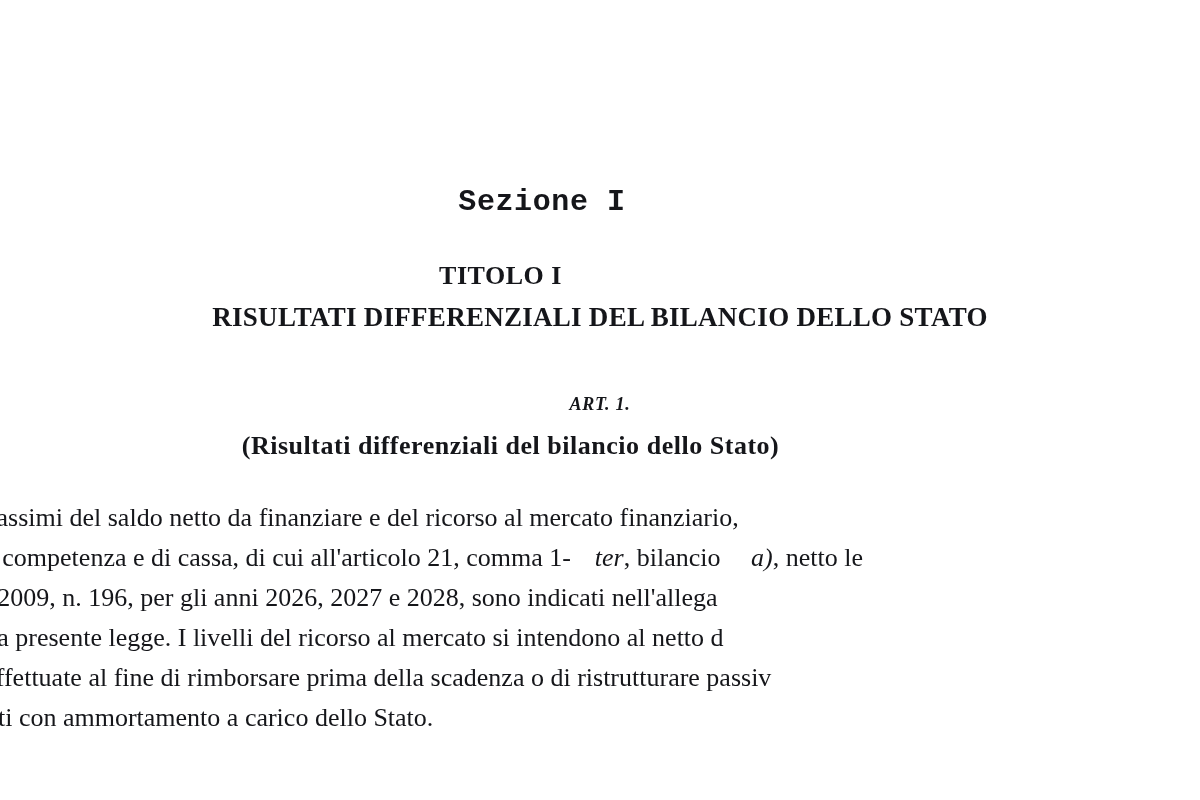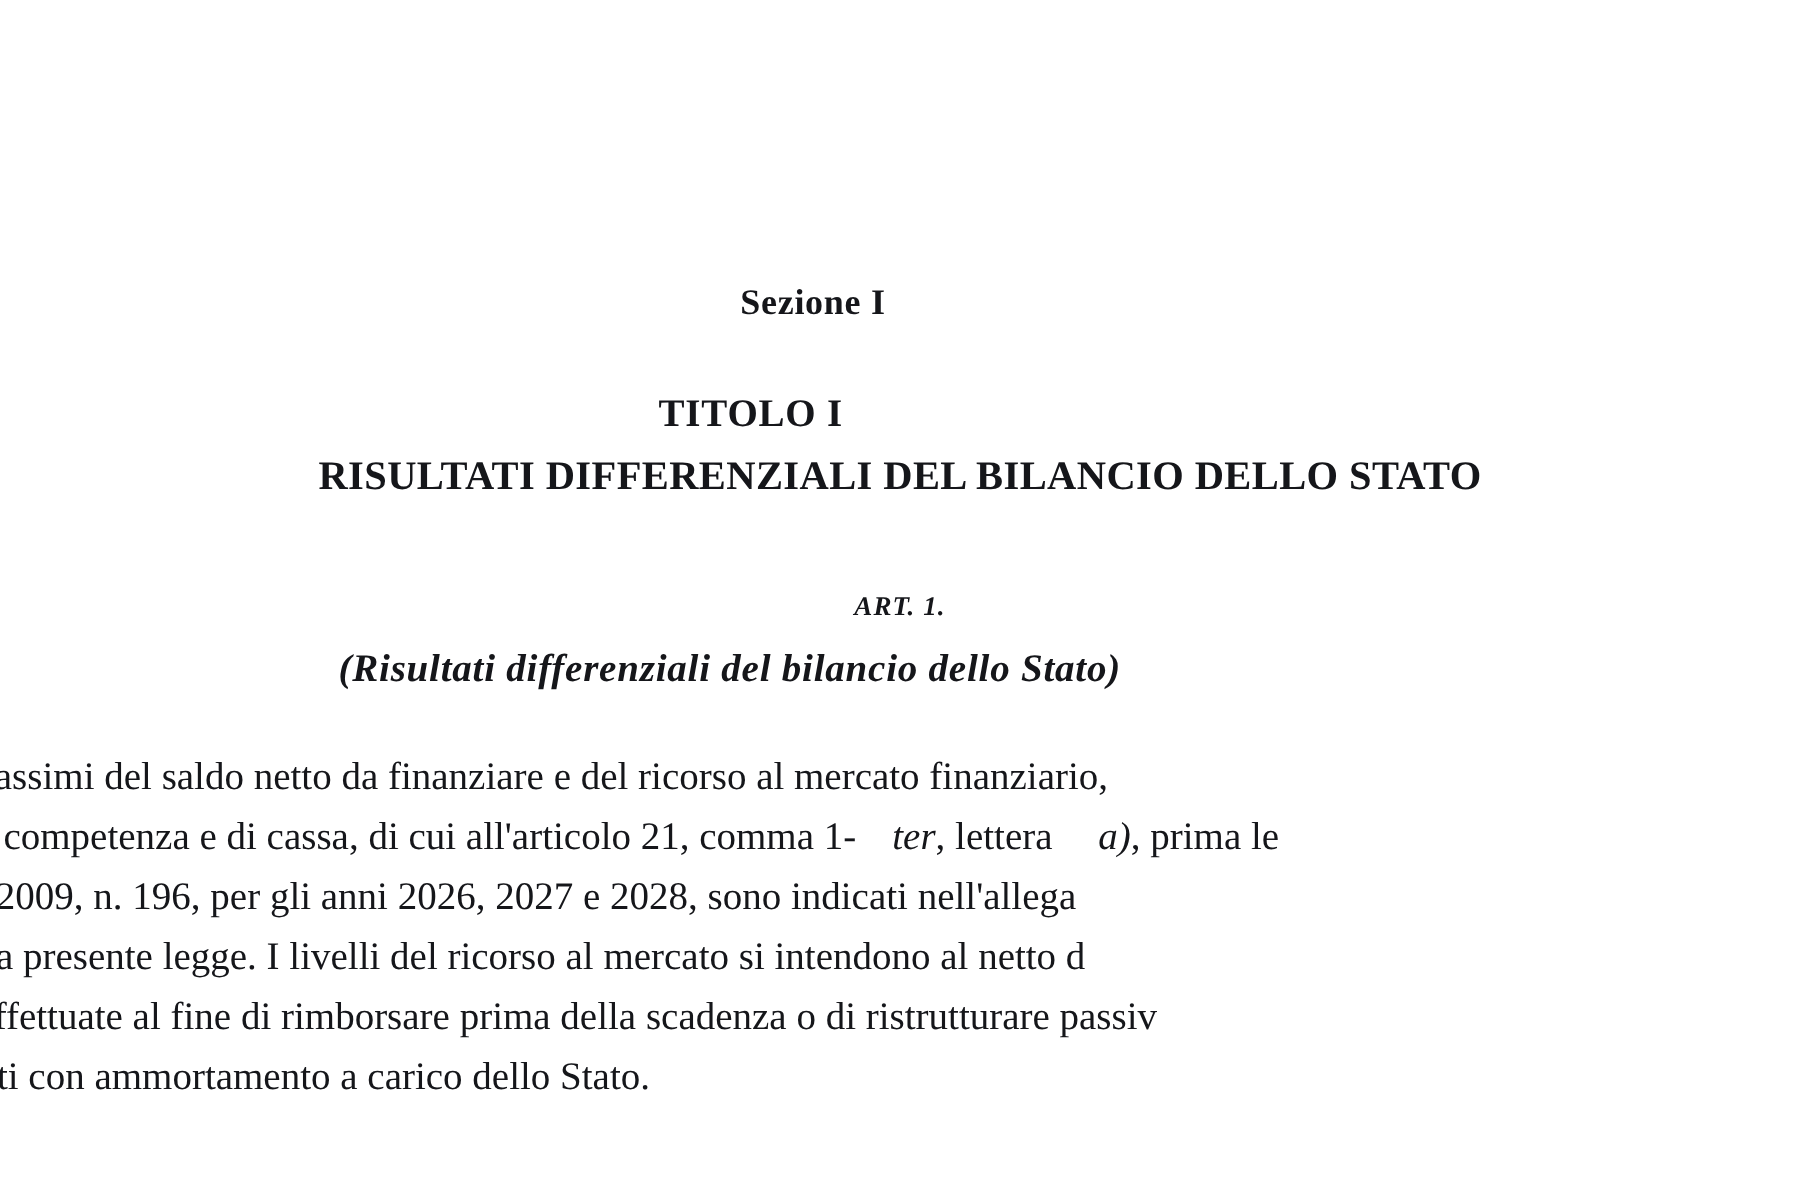--- a/index.html
+++ b/index.html
@@ -29,22 +29,23 @@
   .heading {
     text-align: center;
     font-weight: bold;
     letter-spacing: 0.02em;
   }
   .section-label {
     position: absolute;
     top: 186px;
     left: 0;
     width: 1084px;
-    font-size: 24px;
+    font-size: 30px;
     line-height: 32px;
+    font-family: Liberation Mono, monospace;
   }
   .titolo {
     position: absolute;
     top: 260px;
     left: 0;
     width: 1001px;
     font-size: 26px;
     line-height: 32px;
   }
   .titolo-sub {
@@ -66,21 +67,21 @@
     font-style: italic;
     letter-spacing: 0.04em;
   }
   .art-title {
     position: absolute;
     top: 429px;
     left: 0;
     width: 973px;
     font-size: 26px;
     line-height: 34px;
-    font-style: italic;
+    padding-left: 24px;
   }
   .para {
     position: absolute;
     top: 498px;
     left: -106px;
     width: 1420px;
     font-size: 26px;
     line-height: 40px;
     text-align: justify;
     text-justify: inter-word;
@@ -105,21 +106,21 @@
     <div class="heading titolo">TITOLO I</div>
 
     <div class="heading titolo-sub">RISULTATI DIFFERENZIALI DEL BILANCIO DELLO STATO</div>
 
     <div class="heading art-number">ART. 1.</div>
 
     <div class="heading art-title">(Risultati differenziali del bilancio dello Stato)</div>
 
     <div class="para">
       <span class="line"><span>I livelli massimi del saldo netto da finanziare e del ricorso al mercato finanziario,</span></span>
-      <span class="line"><span>termini di competenza e di cassa, di cui all'articolo 21, comma 1-</span><em>ter</em><span>, lettera </span><em>a)</em><span>, prima le</span></span>
+      <span class="line"><span>termini di competenza e di cassa, di cui all'articolo 21, comma 1-</span><em>ter</em><span>, bilancio </span><em>a)</em><span>, netto le</span></span>
       <span class="line"><span>dicembre 2009, n. 196, per gli anni 2026, 2027 e 2028, sono indicati nell'allega</span></span>
       <span class="line"><span>nnesso alla presente legge. I livelli del ricorso al mercato si intendono al netto d</span></span>
       <span class="line"><span>erazioni effettuate al fine di rimborsare prima della scadenza o di ristrutturare passiv</span></span>
       <span class="line"><span>preesistenti con ammortamento a carico dello Stato.</span></span>
     </div>
 
   </div>
 </div>
 
 </body></html>

